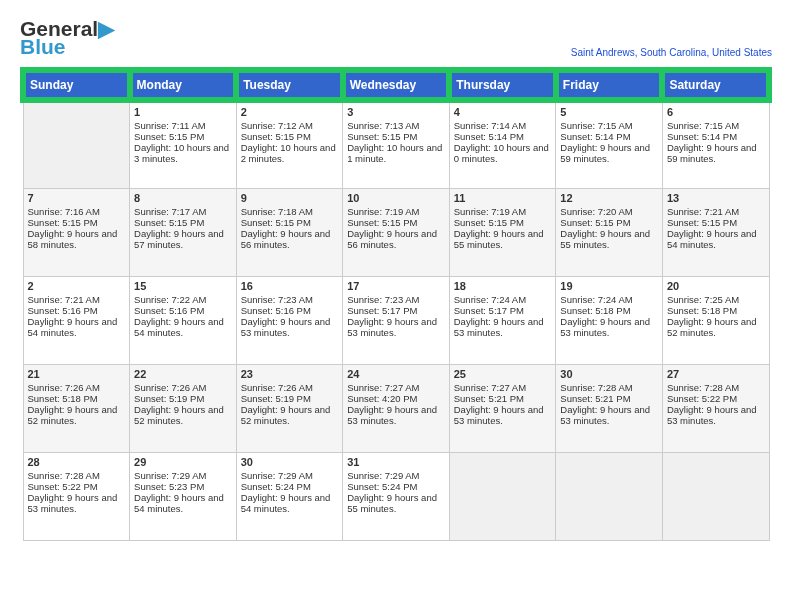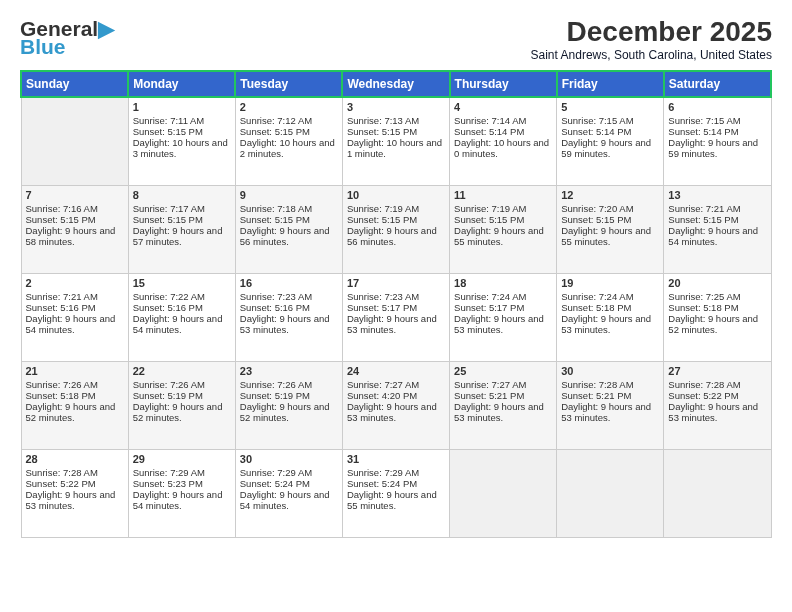--- a/index.html
+++ b/index.html
@@ -24,36 +24,37 @@
     }
     .title-area {
       text-align: right;
     }
     .month-title {
       font-size: 28px;
       font-weight: bold;
       color: #333;
     }
     .location {
-      font-size: 12px;
-      color: #0f172a;
+      font-size: 10px;
+      color: #1d4ed8;
+      margin-top: 31px;
     }
     table {
       width: 100%;
       border-collapse: collapse;
       table-layout: fixed;
     }
     thead th {
       background: #3366cc;
       color: #fff;
       font-size: 12px;
       font-weight: bold;
       padding: 5px 4px;
       text-align: left;
-      border: 2px solid #22c55e;
+      border: 6px solid #22c55e;
     }
     tbody td {
       border: 1px solid #ccc;
       vertical-align: top;
       padding: 3px 4px;
       font-size: 9.5px;
       color: #333;
       height: 88px;
     }
     tbody tr:nth-child(even) td {
@@ -78,21 +79,20 @@
 <div class="container">
   <div class="header-area">
 
     <div style="display:flex;flex-direction:column;align-items:flex-start;">
       <div style="font-size:21px;font-weight:bold;color:#333;line-height:1.2;">
         <span style="color:#333;">General</span><span style="color:#3399cc;">▶</span>
       </div>
       <div style="font-size:21px;font-weight:bold;color:#3399cc;margin-top:-6px;">Blue</div>
     </div>
     <div class="title-area" style="margin-left:auto;">
-      <div class="month-title">December 2025</div>
       <div class="location">Saint Andrews, South Carolina, United States</div>
     </div>
   </div>
 
   <table>
     <thead>
       <tr>
         <th>Sunday</th>
         <th>Monday</th>
         <th>Tuesday</th>

